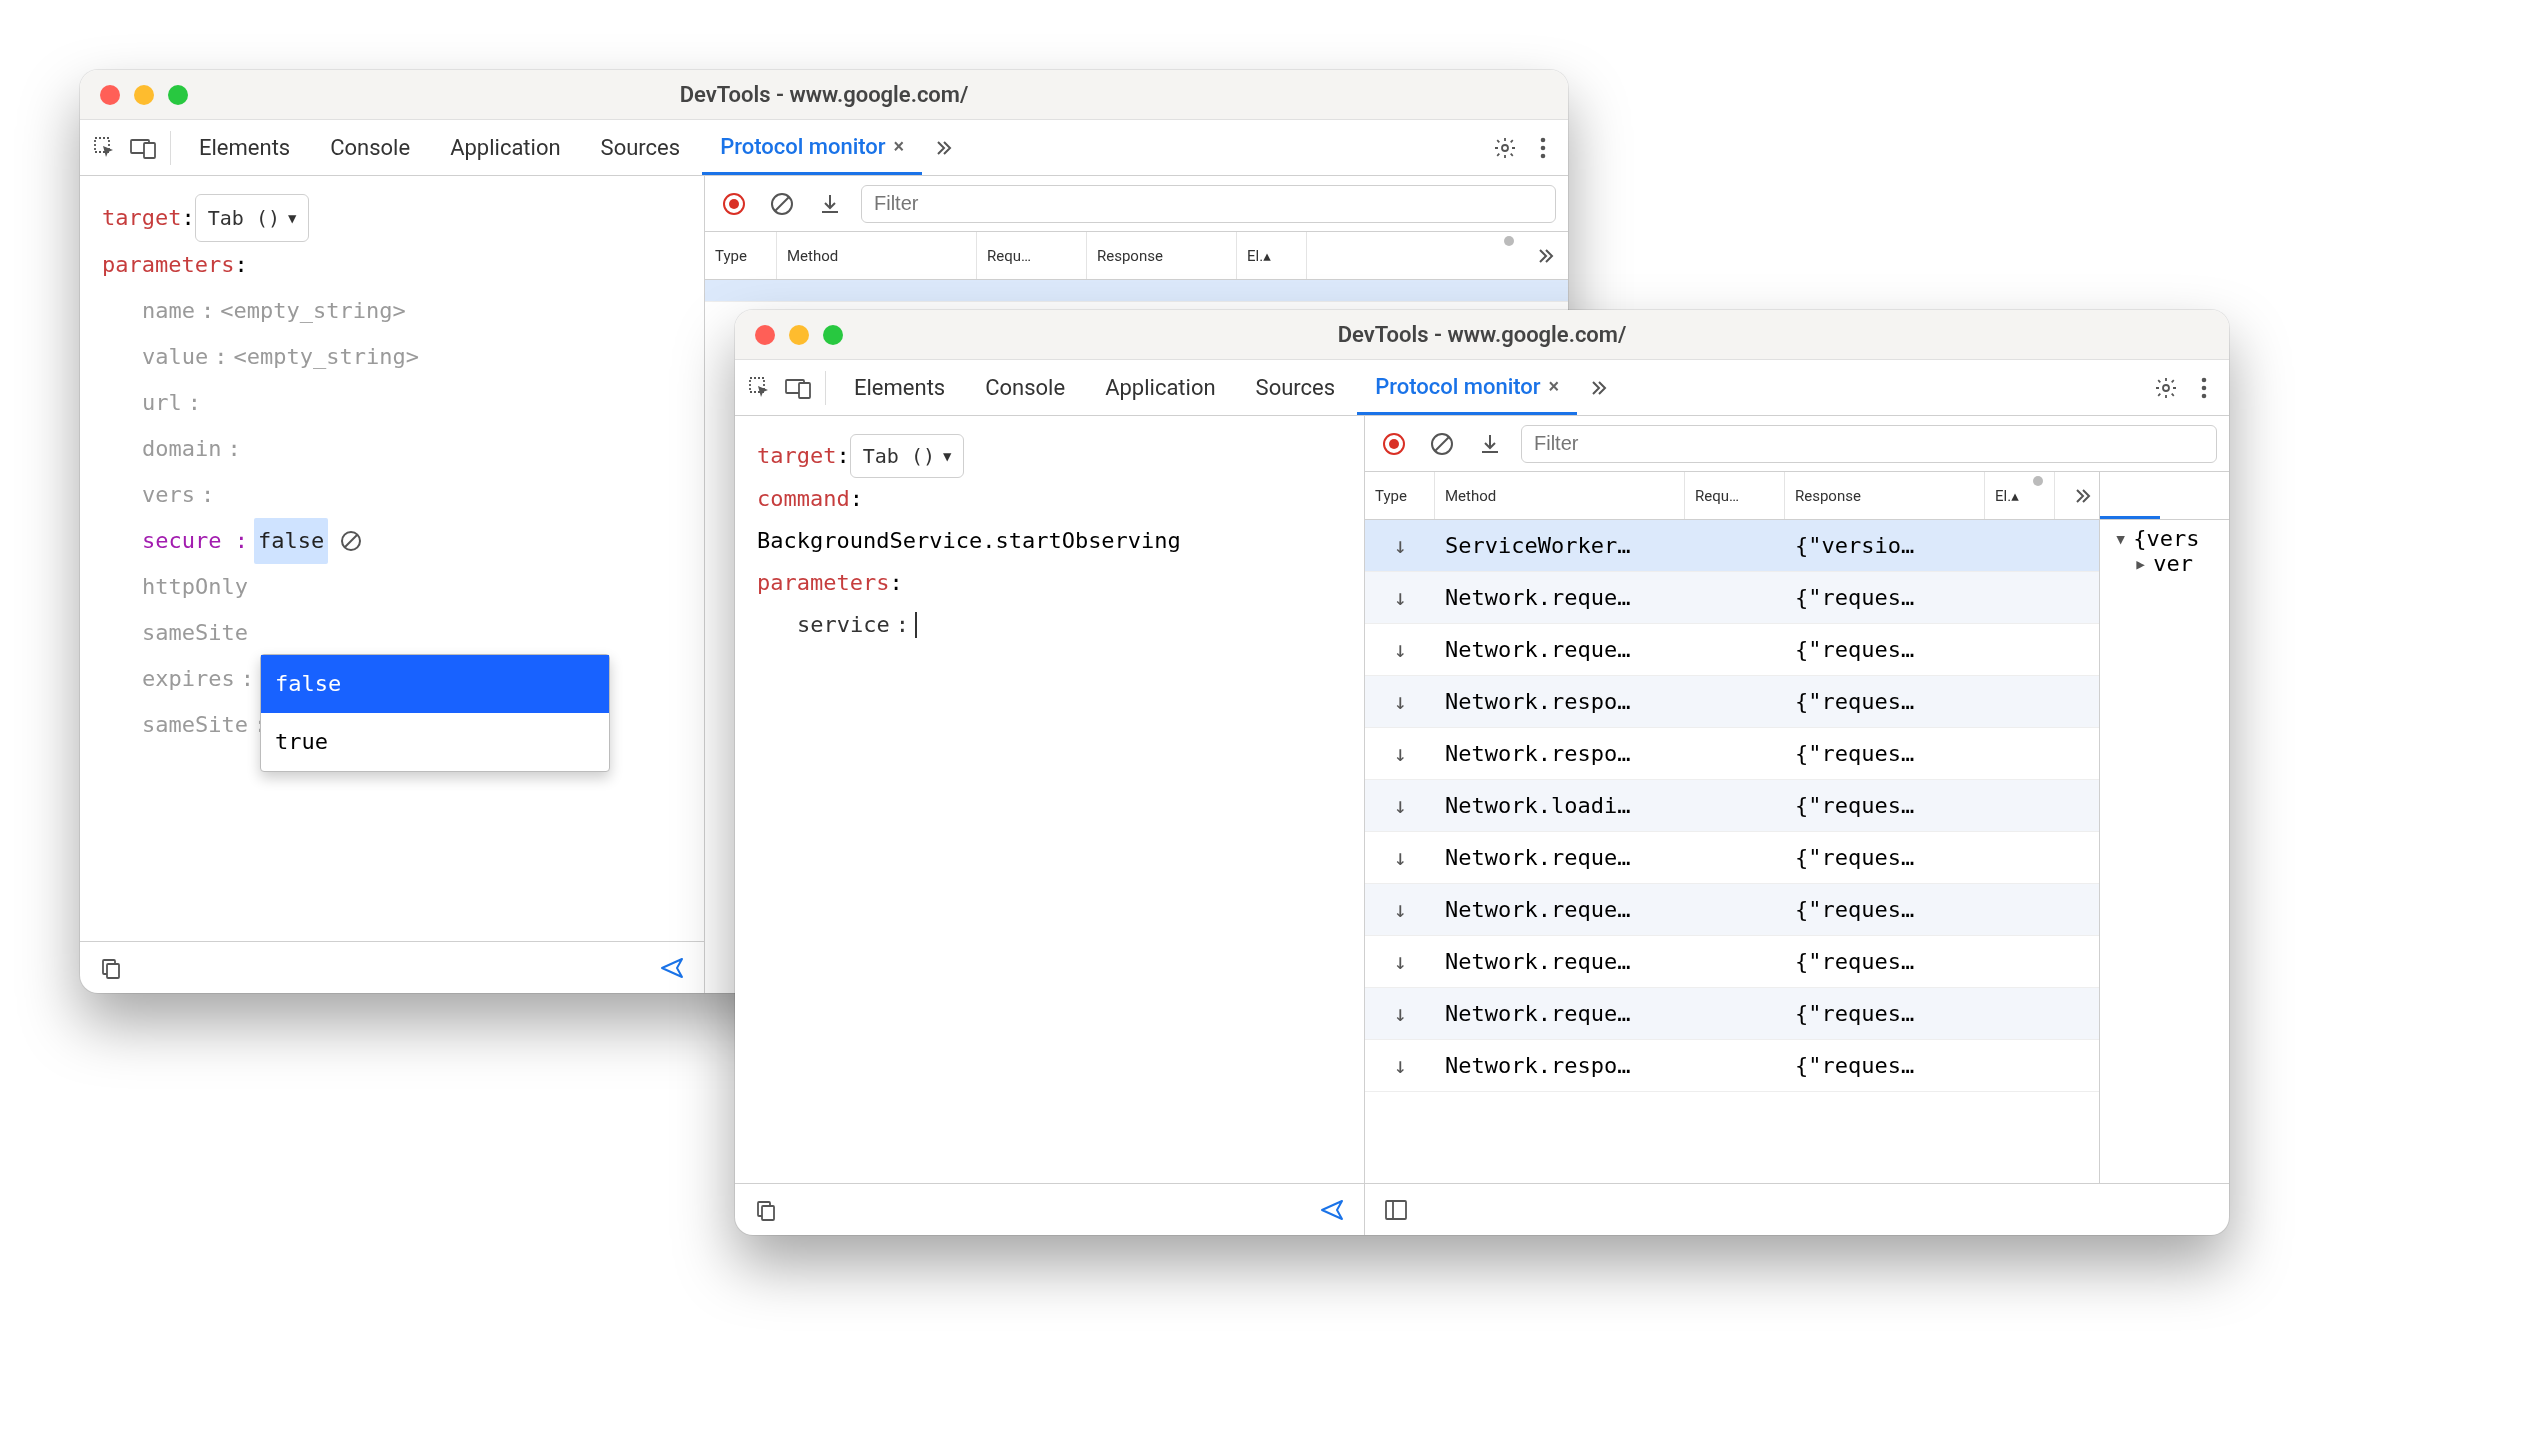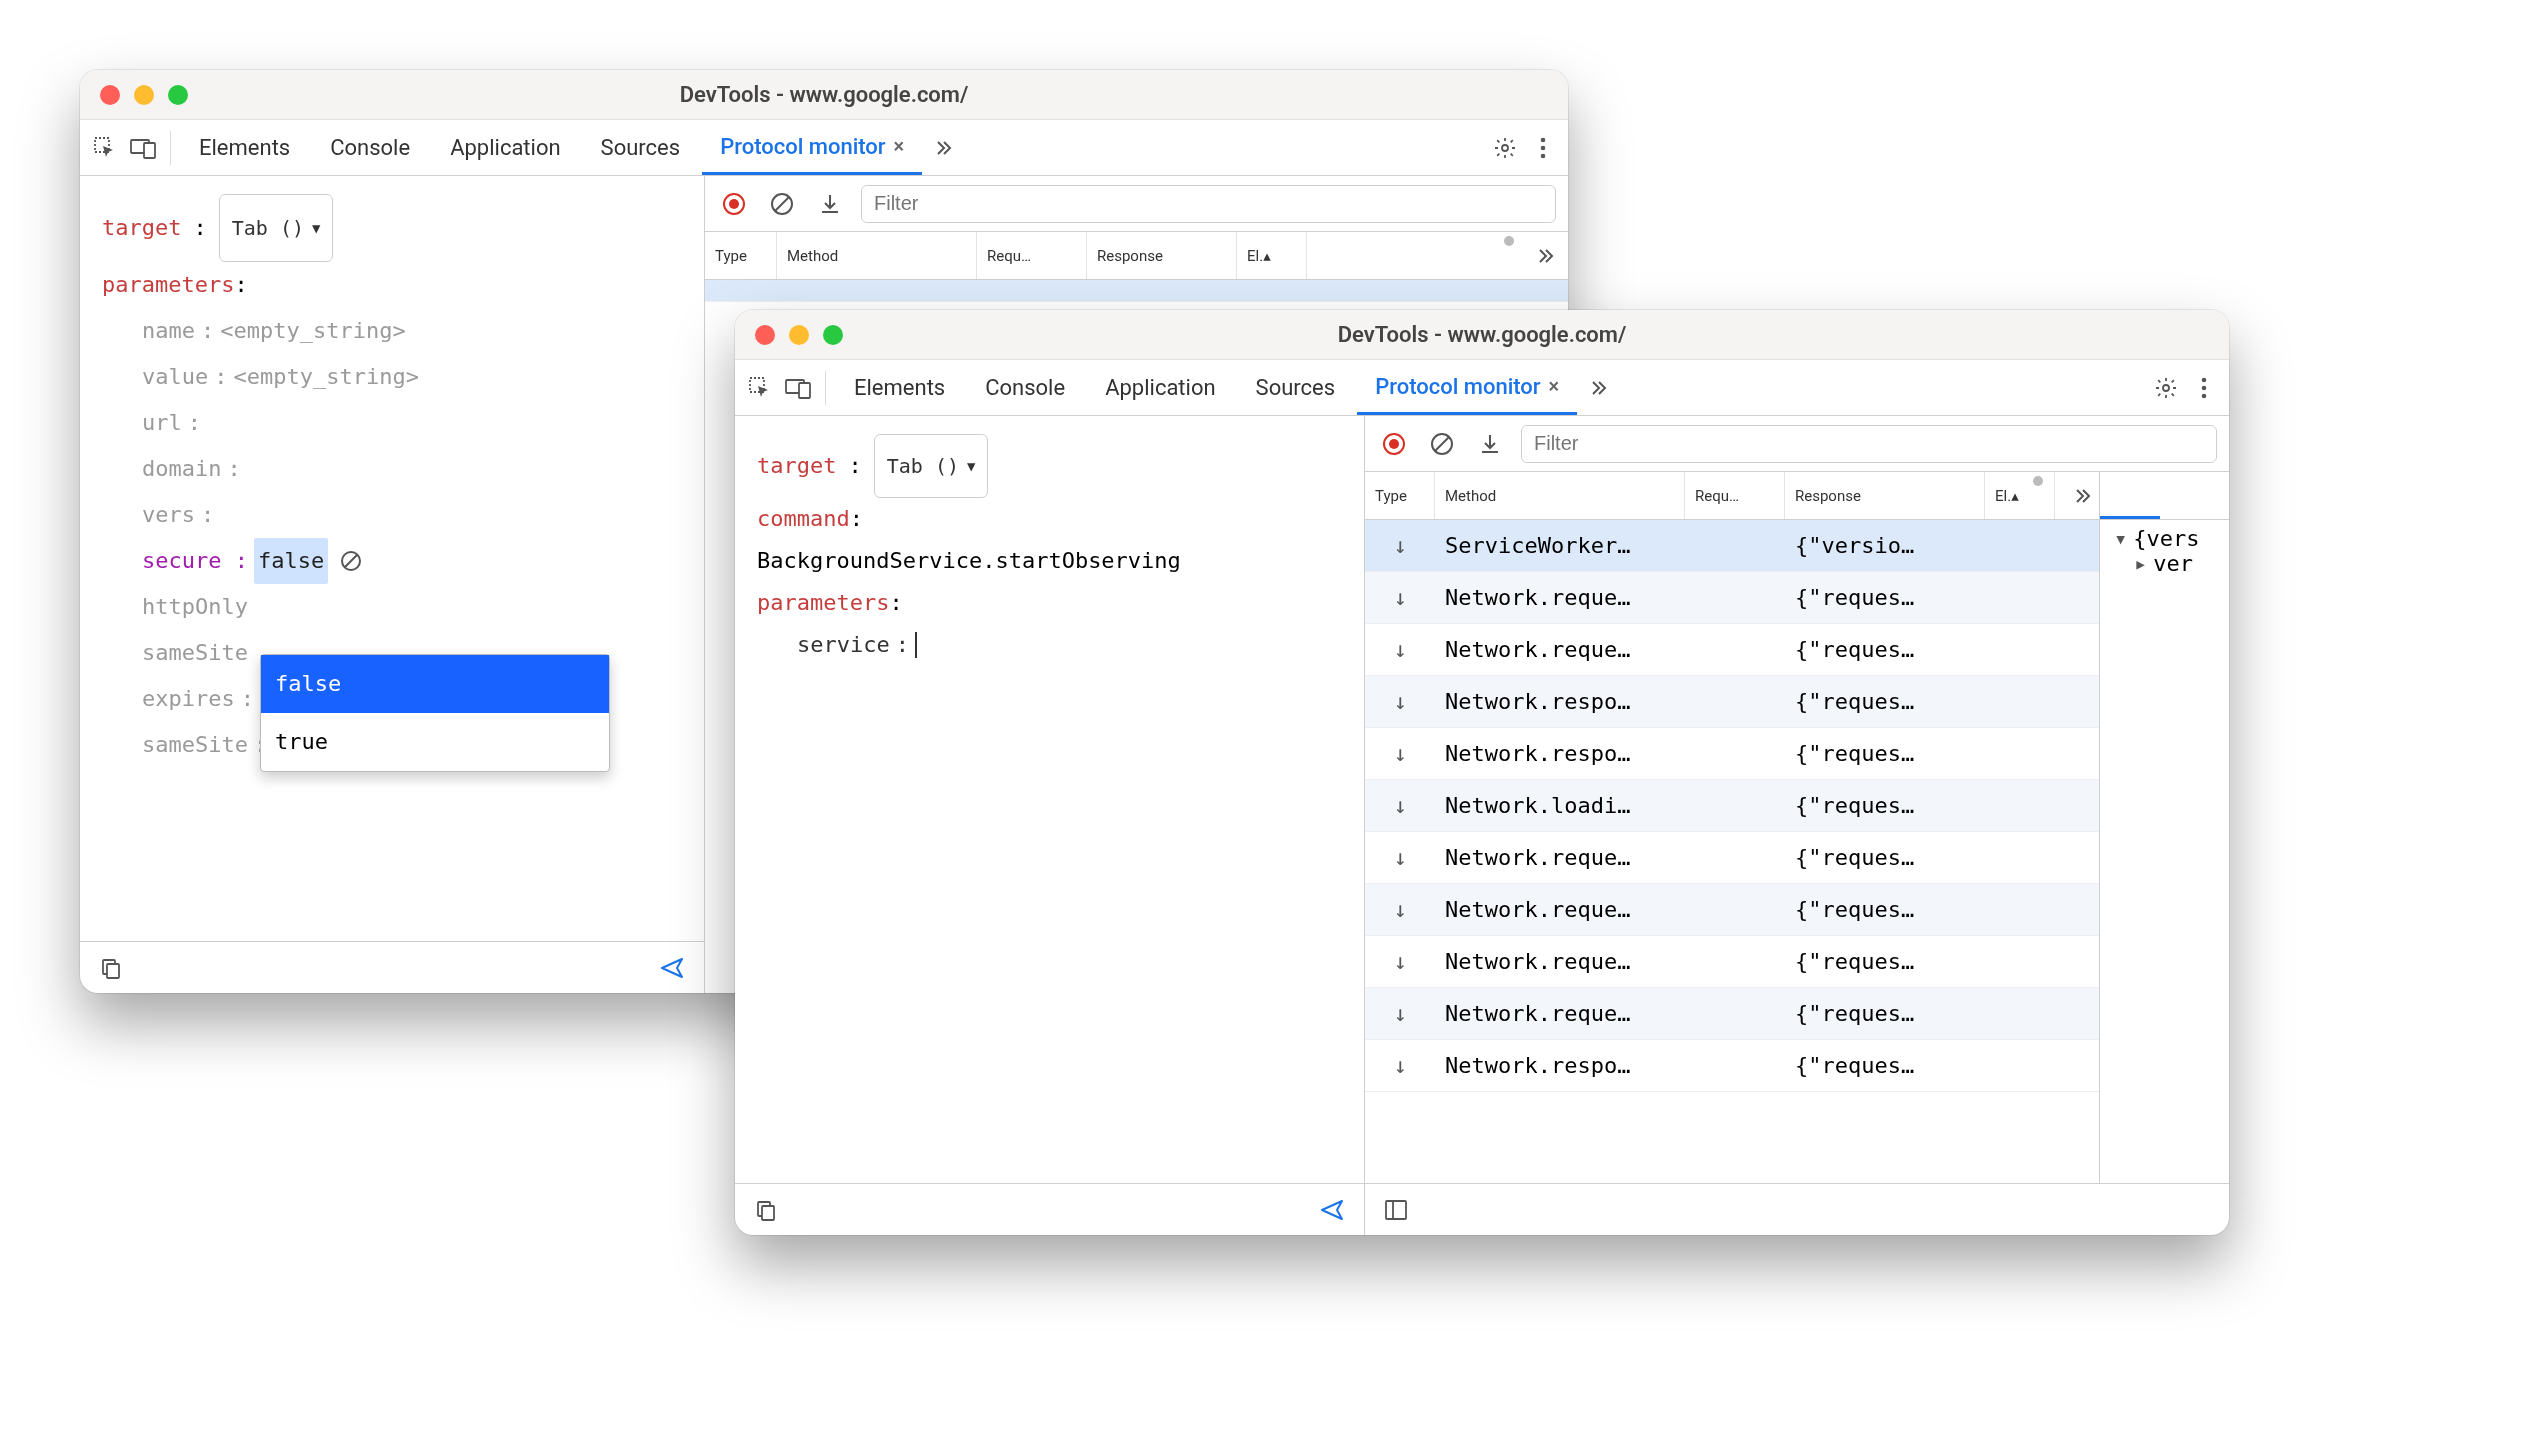--- a/index.html
+++ b/index.html
@@ -34,22 +34,22 @@
   .toolbar .sep { width:1px; height:34px; background:#dcdcdc; margin:0 6px; }
   .toolbar .spacer{flex:1;}
   .icon-btn { width:34px; height:34px; display:inline-flex; align-items:center; justify-content:center; color:#555; cursor:default;}
   .close-x { font-size:20px; color:#666; }
   
   .body { flex:1; display:flex; min-height:0;}
   .left-pane { display:flex; flex-direction:column; border-right:1px solid #cfcfcf; min-width:0;}
   .left-scroll { flex:1; overflow:auto; padding:18px 10px 10px 22px; font-size:22px; line-height:46px;}
   .kw { color:#c63d3d; }
   .faded { color:#9a9a9a; }
-  .target-row { display:flex; align-items:center; gap:12px;}
-  .select { display:inline-flex; align-items:center; gap:8px; border:1px solid #cfcfcf; border-radius:6px; padding:10px 12px; font-size:20px; color:#333;}
+  .target-row { display:flex; align-items:center; gap:0;}
+  .select { display:inline-flex; align-items:center; gap:8px; border:1px solid #cfcfcf; border-radius:6px; padding:0 12px; font-size:20px; color:#333;}
   .select .tri { font-size:14px; }
   .params { padding-left:40px; }
   .param-row { display:flex; align-items:center; gap:6px; }
   .val-sel { background:#cfe3ff; padding:0 4px; border-radius:2px;}
   .dropdown { position:absolute; background:#fff; border:1px solid #bcbcbc; border-radius:4px; box-shadow:0 6px 14px rgba(0,0,0,.2); z-index:10; font-size:22px;}
   .dropdown .opt { padding:6px 14px; white-space:nowrap;}
   .dropdown .opt.sel { background:#1862ff; color:#fff;}
   .left-footer { height:52px; border-top:1px solid #cfcfcf; display:flex; align-items:center; padding:0 14px; justify-content:space-between;}
   
   .right-pane { flex:1; display:flex; flex-direction:column; min-width:0;}

